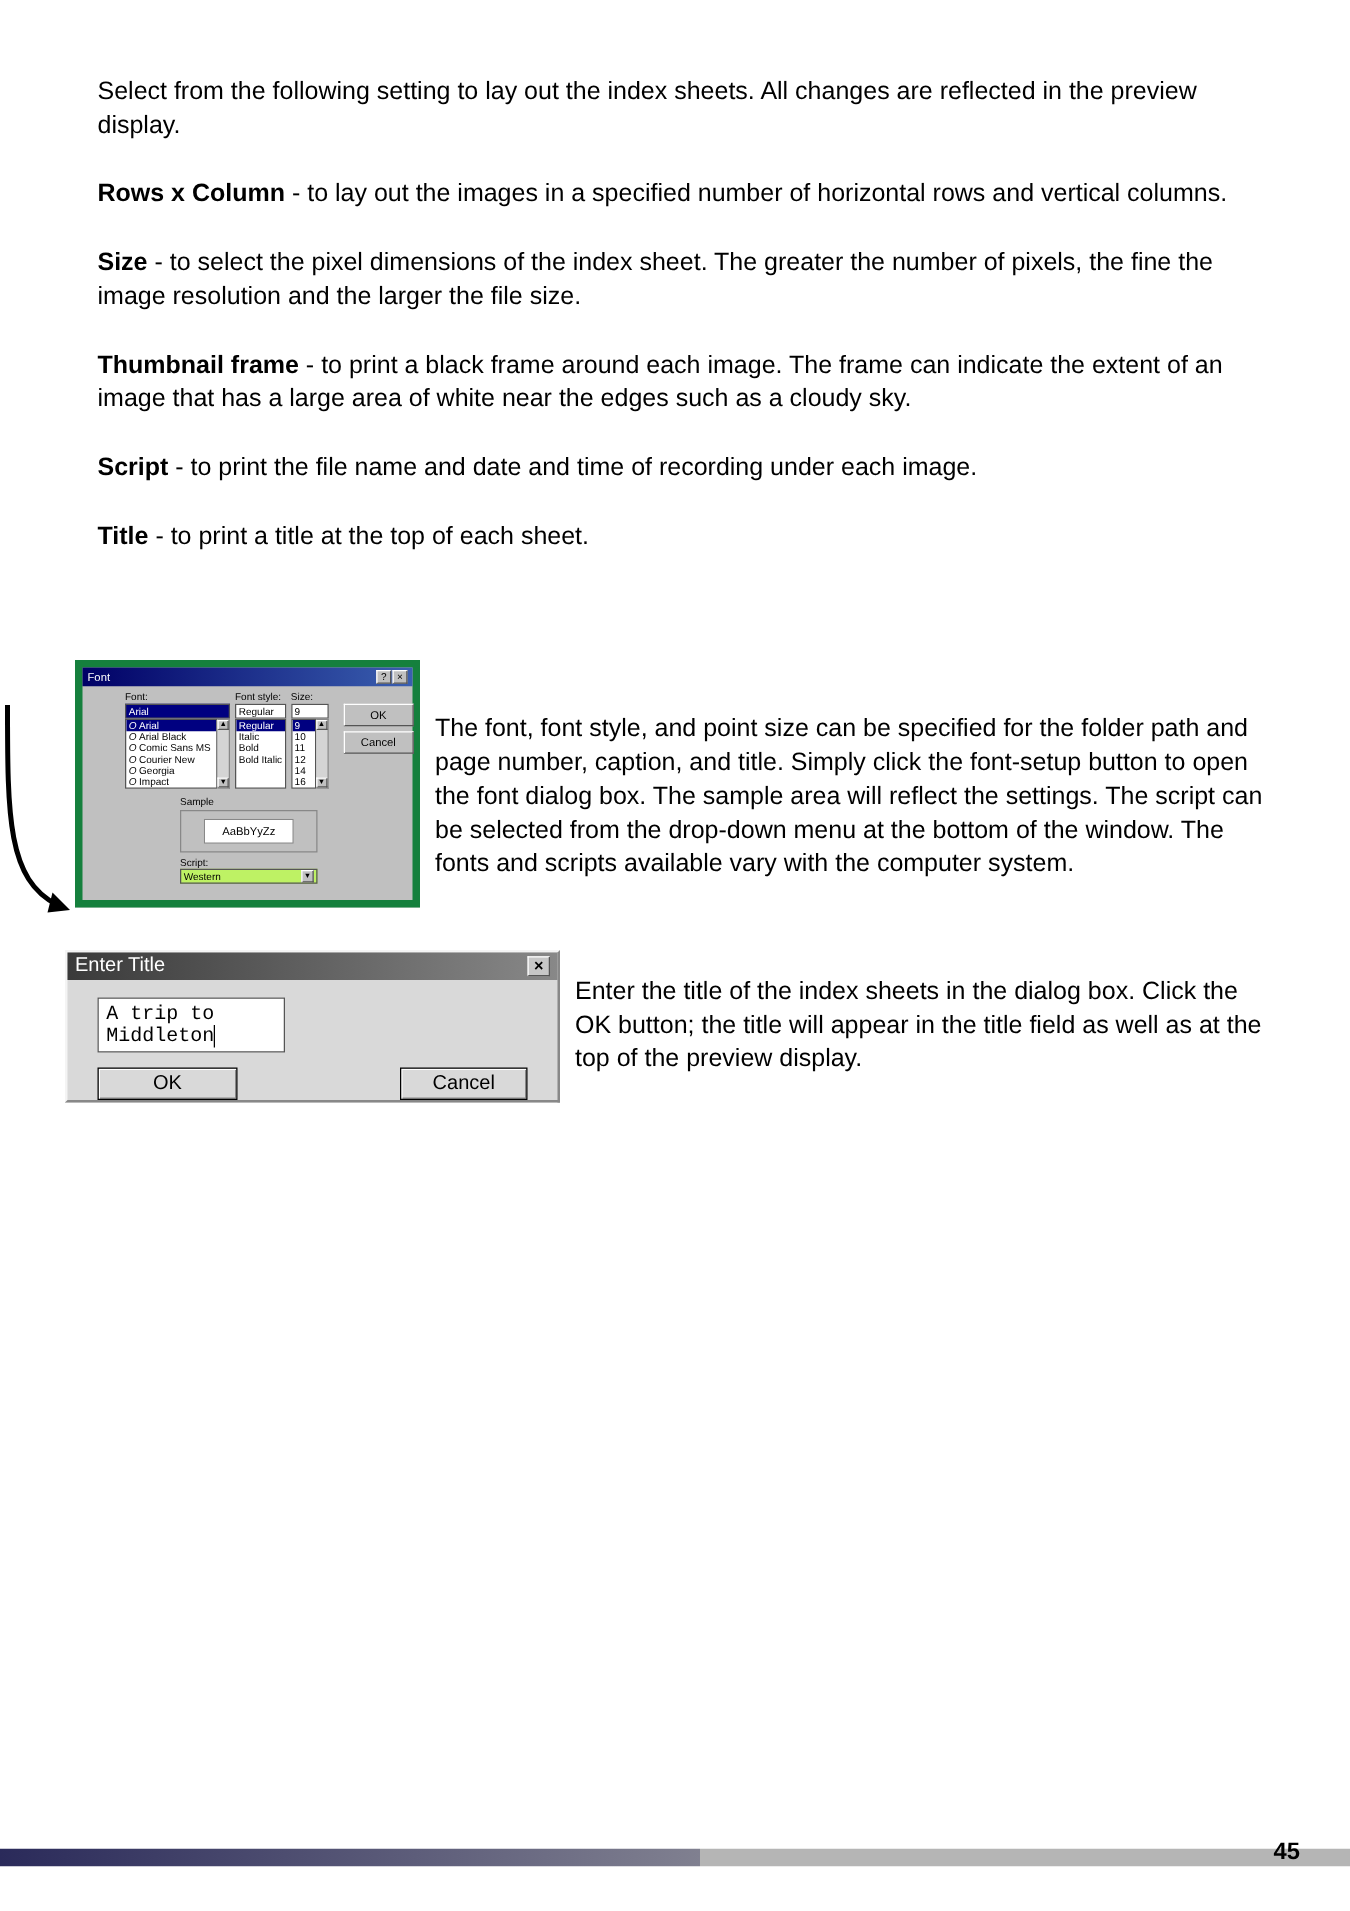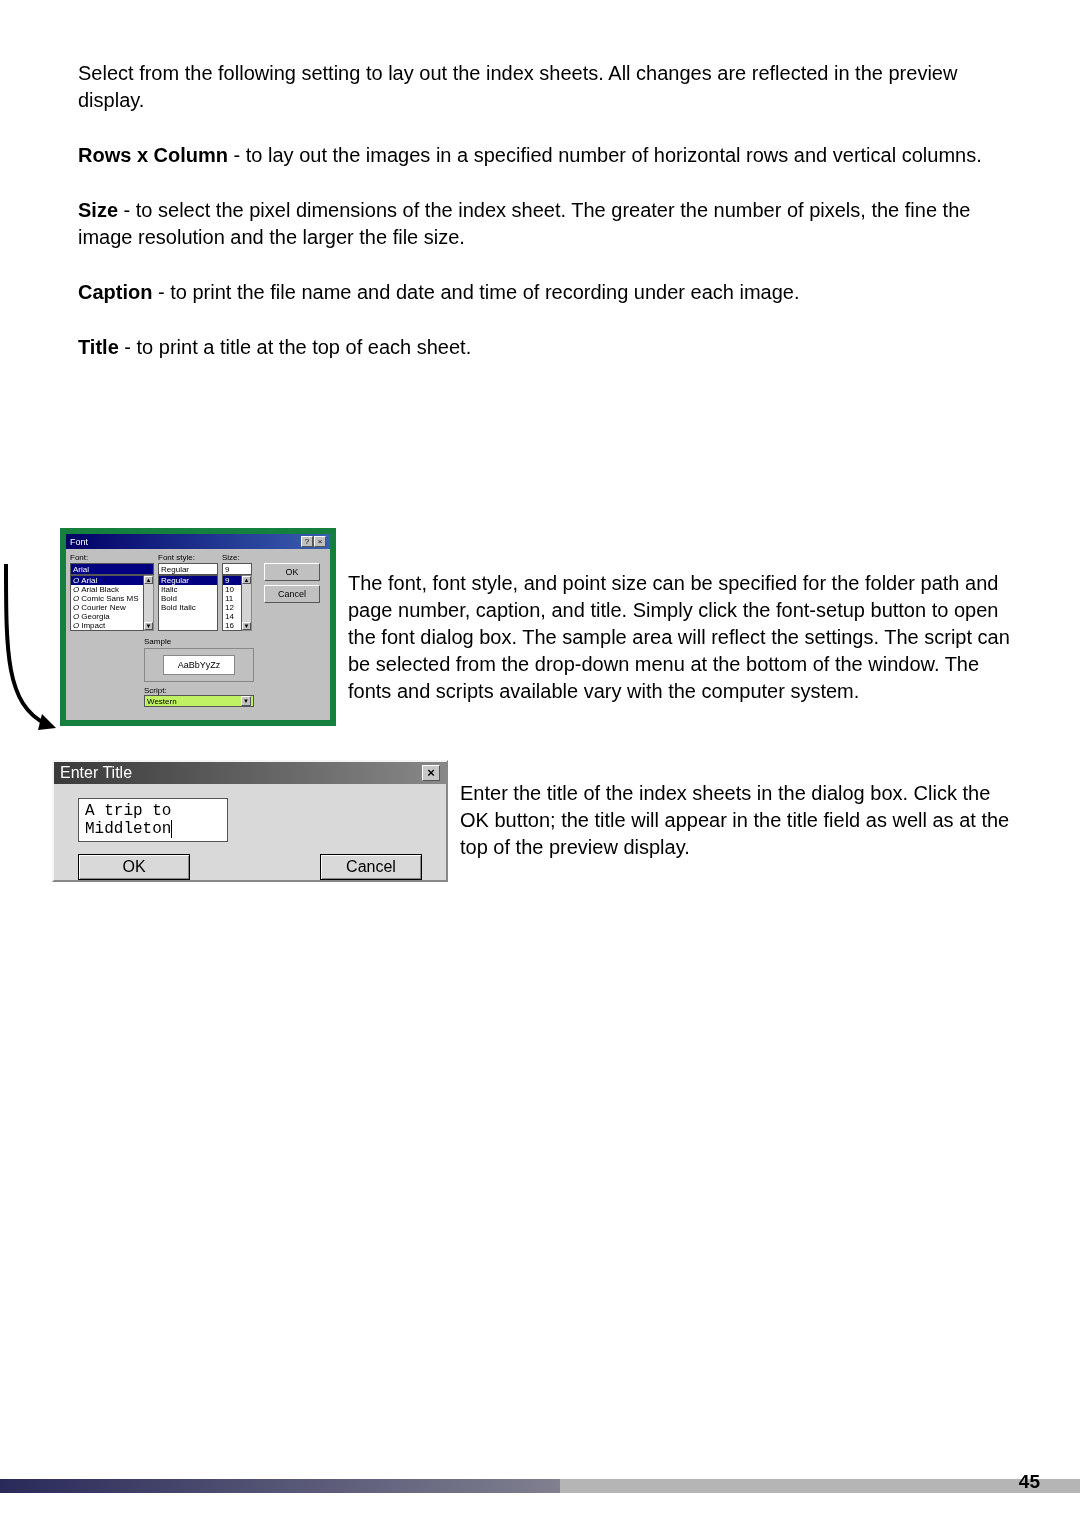--- a/index.html
+++ b/index.html
@@ -35,21 +35,21 @@
       color: #fff;
       padding: 2px 4px;
       display: flex;
       justify-content: space-between;
       align-items: center;
       font-size: 9px;
     }
     .fd-titlebtns { display: flex; gap: 1px; }
     .fd-tb { background:#c0c0c0; width:12px; height:11px; border:1px solid #fff; border-right-color:#555; border-bottom-color:#555; font-size:8px; text-align:center; line-height:9px; color:#000;}
     .fd-body { padding: 4px; position: relative; }
-    .fd-row { display: flex; gap: 4px; }
+    .fd-row { display: flex; gap: 4px; margin-left: 30px; }
     .fd-col { display: flex; flex-direction: column; }
     .fd-label { font-size: 8px; margin-bottom: 1px; }
     .fd-input {
       background:#fff; border:1px solid #555; font-size:8px; padding:0 2px; height:12px; line-height:12px;
     }
     .fd-list {
       background:#fff; border:1px solid #555; font-size:8px; overflow:hidden;
     }
     .fd-list .item { padding:0 2px; white-space:nowrap; display:flex; gap:2px; }
     .fd-list .item.sel { background:#000080; color:#fff; }
@@ -121,21 +121,22 @@
     .footer-right { flex:1; background:#b5b5b5; position:relative; }
     .page-num { position:absolute; right:40px; top:-8px; font-weight:bold; font-size:19px; }
   </style>
 </head>
 <body>
 
 <div class="content">
   <p class="para">Select from the following setting to lay out the index sheets. All changes are reflected in the preview display.</p>
   <p class="para"><span class="b">Rows x Column</span><span> - to lay out the images in a specified number of horizontal rows and vertical columns.</span></p>
   <p class="para"><span class="b">Size</span><span> - to select the pixel dimensions of the index sheet. The greater the number of pixels, the fine the image resolution and the larger the file size.</span></p>
-  <p class="para"><span class="b">Caption</span><span> - to print the file name and date and time of recording under each image.</span></p>
+  <p class="para"><span class="b">Thumbnail frame</span><span> - to print a black frame around each image. The frame can indicate the extent of an image that has a large area of white near the edges such as a cloudy sky.</span></p>
+  <p class="para"><span class="b">Script</span><span> - to print the file name and date and time of recording under each image.</span></p>
   <p class="para"><span class="b">Title</span><span> - to print a title at the top of each sheet.</span></p>
 </div>
 
 <div class="font-dialog">
   <div class="fd-title">
     <span>Font</span>
     <span class="fd-titlebtns">
       <span class="fd-tb">?</span>
       <span class="fd-tb">×</span>
     </span>

